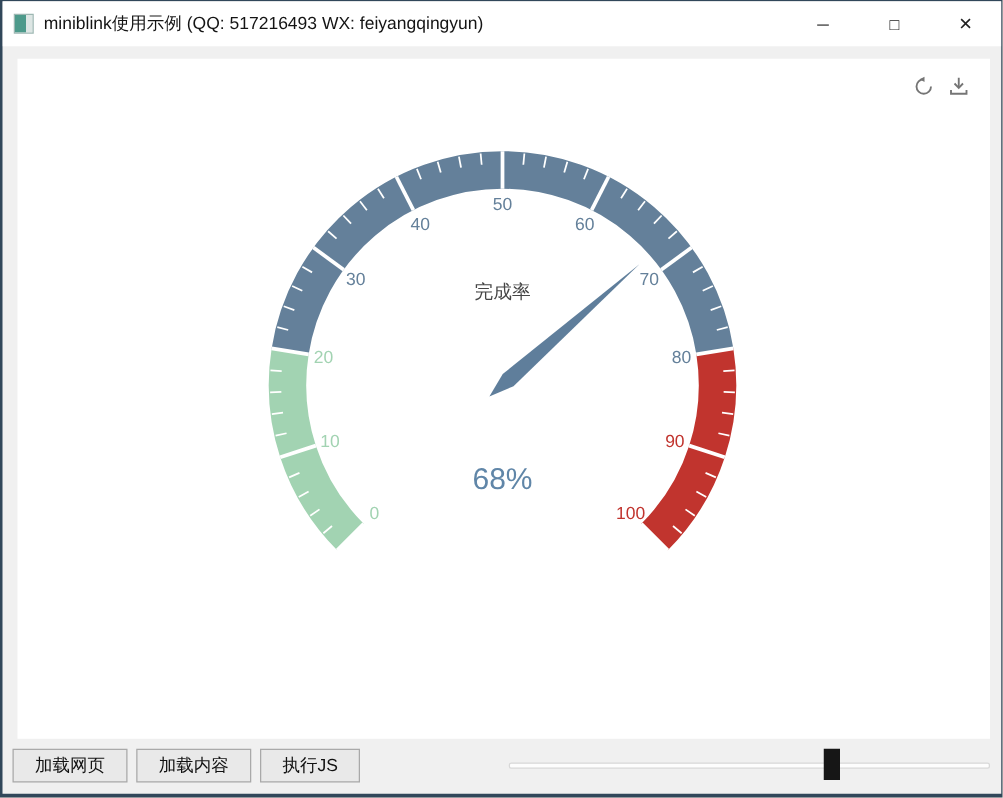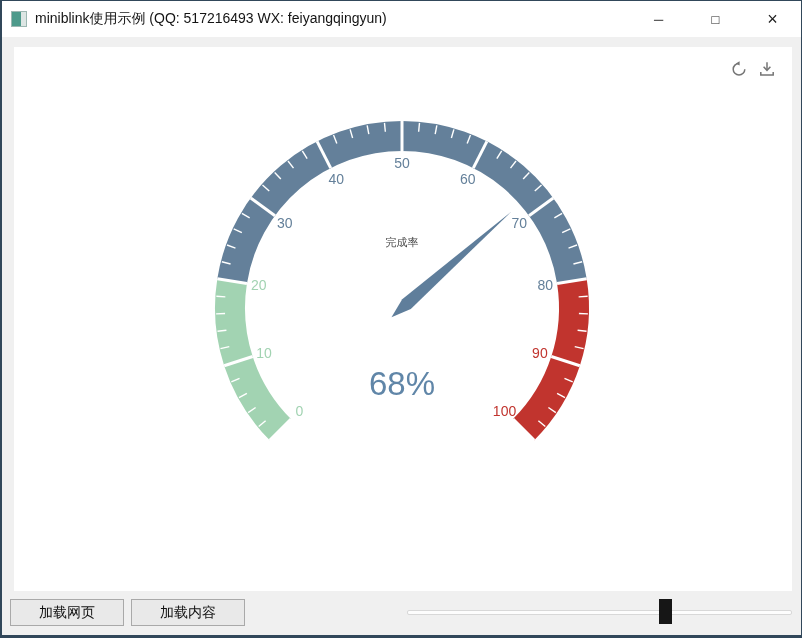--- a/index.html
+++ b/index.html
@@ -20,26 +20,26 @@
   .win-btn { width:57px; height:100%; display:flex; align-items:center; justify-content:center; color:#222; }
   .win-btn.min { font-size:13px; }
   .win-btn.max { font-size:13px; }
   .win-btn.close { font-size:18px; }
   .chart-panel { position:absolute; left:12px; top:46px; width:778px; height:544px; background:#ffffff; }
   .gauge-svg { position:absolute; left:0; top:0; }
   .toolbox { position:absolute; top:13px; right:16px; display:flex; gap:10px; }
   .tb-btn { width:18px; height:18px; cursor:pointer; background:none; border:none; padding:0; }
   .tb-btn svg { display:block; }
   .gauge-title { position:absolute; left:288px; top:176px; width:200px; height:22px;
-    line-height:22px; text-align:center; font-size:11px;margin-top:8px; }
+    line-height:22px; text-align:center; font-size:15px; }
   .gauge-detail { position:absolute; left:263px; top:314px; width:250px; height:46px;
-    line-height:46px; text-align:center; font-size:33px; }
+    line-height:46px; text-align:center; font-size:24px; }
   .button-row { position:absolute; left:8px; top:598px; display:flex; gap:7px; }
   .qt-button {
-    height:27px; padding:0 28px; background:#e9e9e9; border:1px solid #a9a9a9;
+    height:27px; padding:0 17px; background:#e9e9e9; border:1px solid #a9a9a9;
     font-size:14px; color:#111; font-family:"Liberation Sans", sans-serif;
     display:flex; align-items:center; cursor:pointer;
   }
   .slider-track { position:absolute; left:405px; top:609px; width:383px; height:3px;
     background:#fdfdfd; border:1px solid #d8d8d8; border-radius:2px; }
   .slider-handle { position:absolute; top:598px; left:658px; width:13px; height:25px; background:#161616; }
 </style>
 </head>
 <body>
 
@@ -145,18 +145,19 @@
             <path d="M2.8 11.9 V15 H15.2 V11.9"></path>
           </svg>
         </span>
       </button>
     </div>
   </div>
 
   <div class="button-row">
     <button class="qt-button">加载网页</button>
     <button class="qt-button">加载内容</button>
+    <button class="qt-button">执行JS</button>
   </div>
 
   <div class="slider-track"></div>
   <div class="slider-handle" style="left: 657px;"></div>
 
 </div>
 
 </body></html>

